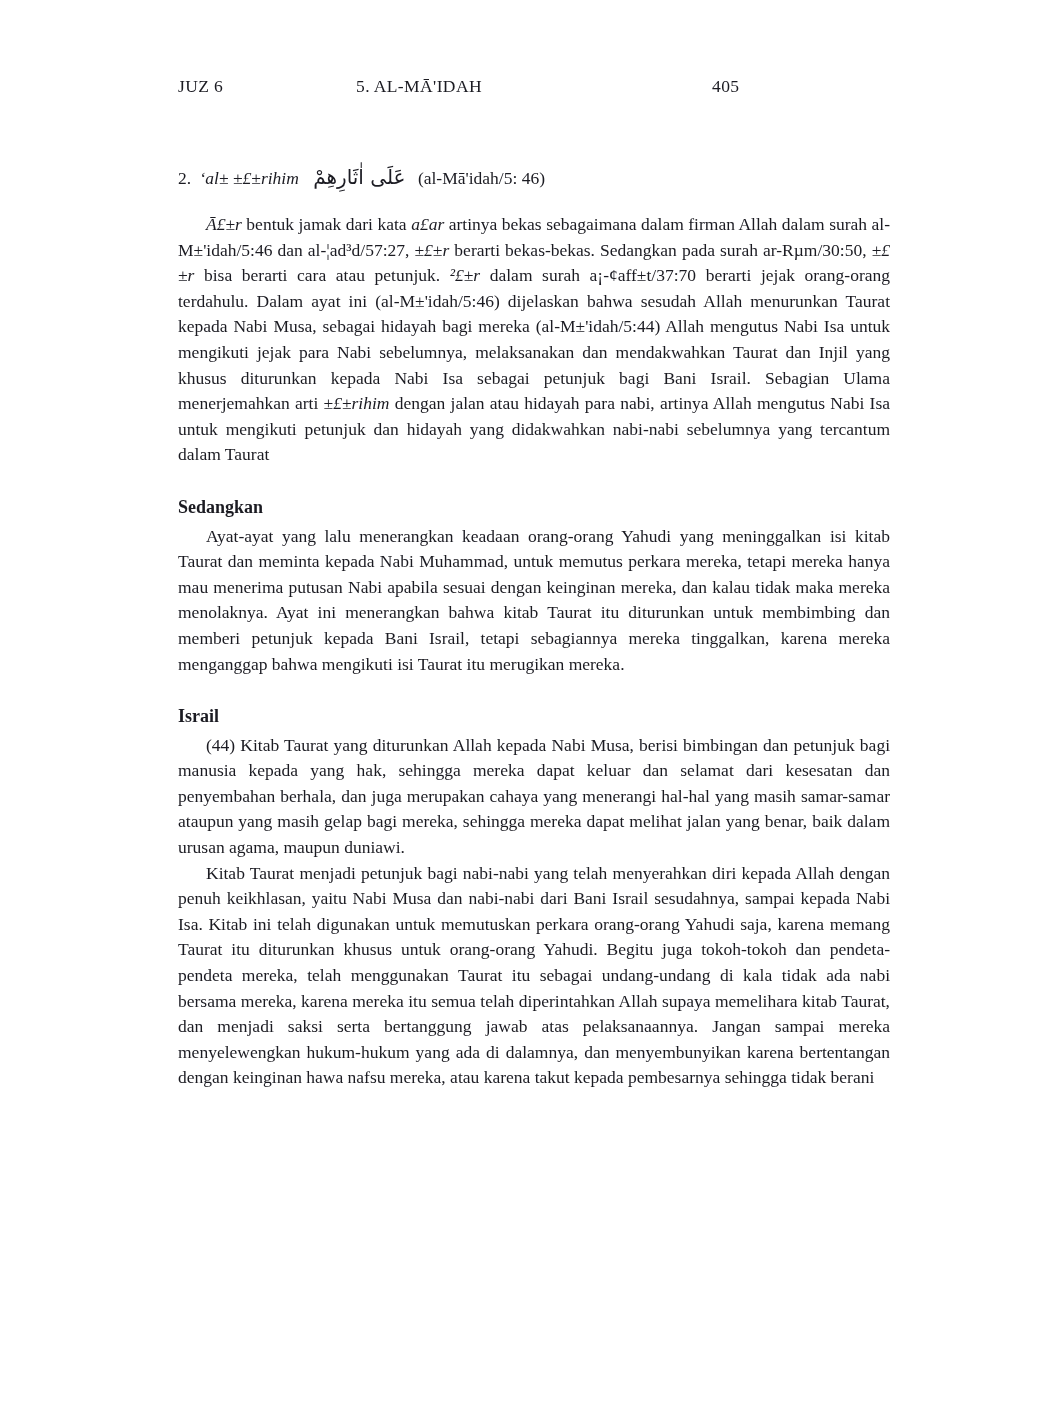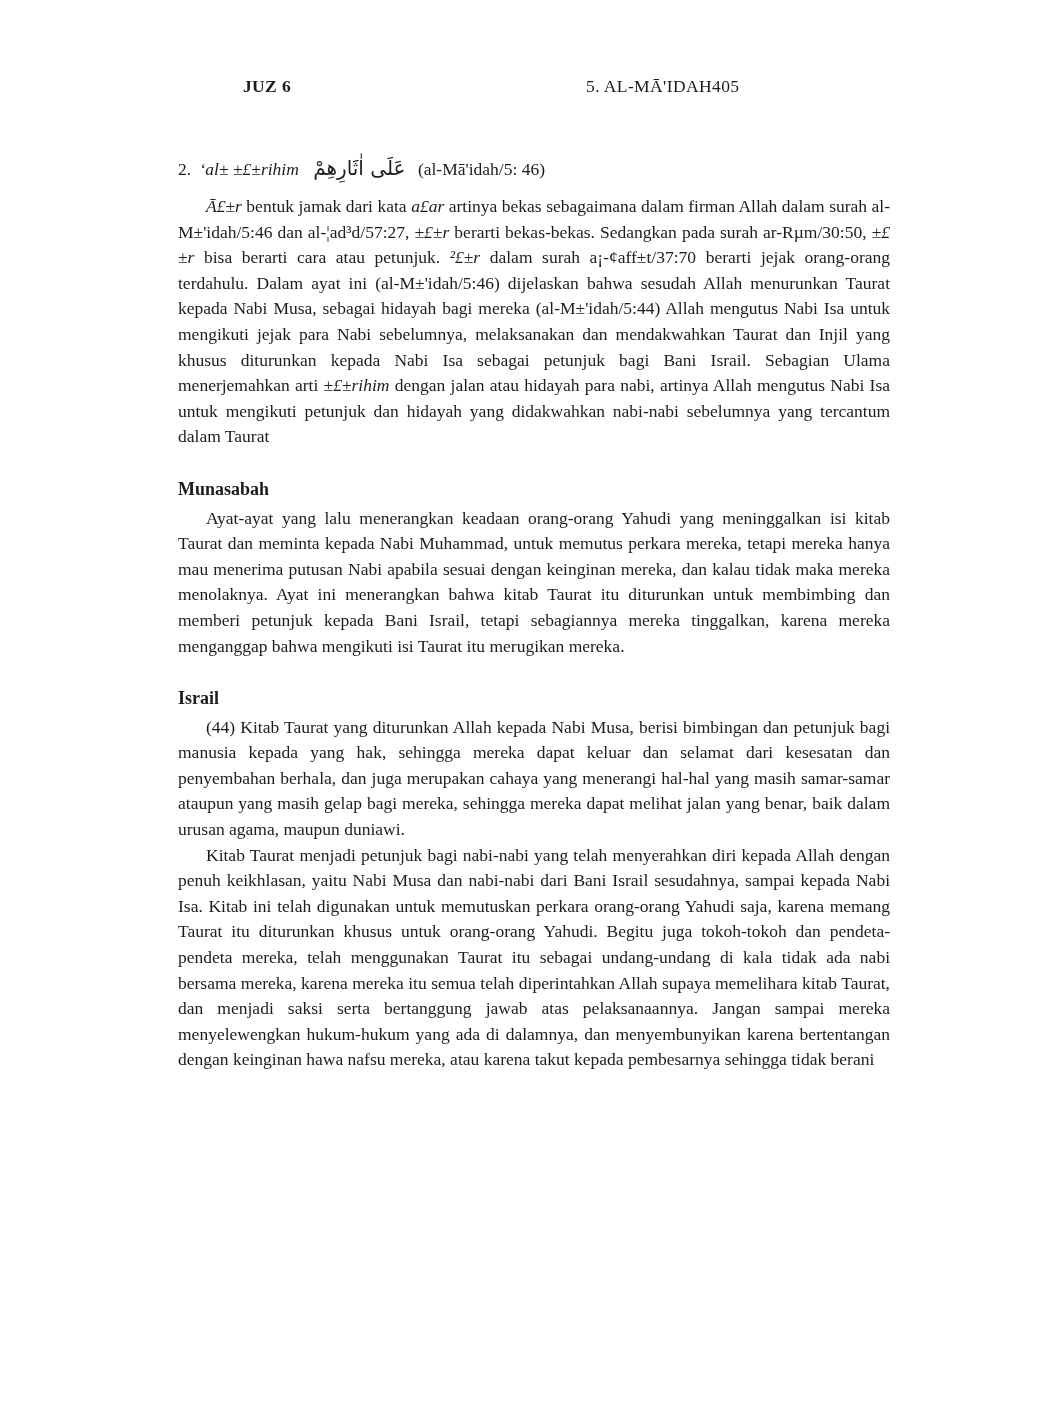--- a/index.html
+++ b/index.html
@@ -20,37 +20,37 @@
   .page-header {
     position: absolute;
     top: 76px;
     left: 178px;
     width: 712px;
     display: flex;
     align-items: baseline;
     font-size: 17.5px;
     letter-spacing: 0.4px;
   }
-  .page-header .hdr-left  { flex: 1; text-align: center; font-weight: bold; }
-  .page-header .hdr-center{ flex: 2; text-align: right; }
+  .page-header .hdr-left  { flex: 1; text-align: left; }
+  .page-header .hdr-center{ flex: 2; text-align: left; }
   .page-header .hdr-right { flex: 1; text-align: left; }
 
   .page-body {
     position: absolute;
     top: 156px;
     left: 178px;
     width: 712px;
     font-size: 17.5px;
     line-height: 25.6px;
     text-align: justify;
   }
   .entry-line {
     margin: 0 0 13px 0;
     text-align: left;
-    line-height: 24px;
+    line-height: 42px;
   }
   .entry-line .entry-num { margin-right: 4px; }
   .entry-line em { font-style: italic; }
   .arabic {
     font-family: "DejaVu Sans", sans-serif;
     font-size: 20px;
     margin: 0 8px 0 10px;
     direction: rtl;
     unicode-bidi: isolate;
   }
@@ -81,21 +81,21 @@
 
     <p class="entry-line">
       <span class="entry-num">2.</span>
       <em>‘al± ±£±rihim</em>
       <span class="arabic">عَلَى اٰثَارِهِمْ</span>
       <span>(al-Mā'idah/5: 46)</span>
     </p>
 
     <p class="para"><em>Ā£±r</em><span> bentuk jamak dari kata </span><em>a£ar</em><span> artinya bekas sebagaimana dalam firman Allah dalam surah al-M±'idah/5:46 dan al-¦ad³d/57:27, </span><em>±£±r</em><span> berarti bekas-bekas. Sedangkan pada surah ar-Rµm/30:50, </span><em>±£±r</em><span> bisa berarti cara atau petunjuk. </span><em>²£±r</em><span> dalam surah a¡-¢aff±t/37:70 berarti jejak orang-orang terdahulu. Dalam ayat ini (al-M±'idah/5:46) dijelaskan bahwa sesudah Allah menurunkan Taurat kepada Nabi Musa, sebagai hidayah bagi mereka (al-M±'idah/5:44) Allah mengutus Nabi Isa untuk mengikuti jejak para Nabi sebelumnya, melaksanakan dan mendakwahkan Taurat dan Injil yang khusus diturunkan kepada Nabi Isa sebagai petunjuk bagi Bani Israil. Sebagian Ulama menerjemahkan arti </span><em>±£±rihim</em><span> dengan jalan atau hidayah para nabi, artinya Allah mengutus Nabi Isa untuk mengikuti petunjuk dan hidayah yang didakwahkan nabi-nabi sebelumnya yang tercantum dalam Taurat</span></p>
 
-    <h3 class="section-heading">Munasabah</h3>
+    <h3 class="section-heading">Sedangkan</h3>
     <p class="para">Ayat-ayat yang lalu menerangkan keadaan orang-orang Yahudi yang meninggalkan isi kitab Taurat dan meminta kepada Nabi Muhammad, untuk memutus perkara mereka, tetapi mereka hanya mau menerima putusan Nabi apabila sesuai dengan keinginan mereka, dan kalau tidak maka mereka menolaknya. Ayat ini menerangkan bahwa kitab Taurat itu diturunkan untuk membimbing dan memberi petunjuk kepada Bani Israil, tetapi sebagiannya mereka tinggalkan, karena mereka menganggap bahwa mengikuti isi Taurat itu merugikan mereka.</p>
 
     <h3 class="section-heading">Israil</h3>
     <p class="para">(44) Kitab Taurat yang diturunkan Allah kepada Nabi Musa, berisi bimbingan dan petunjuk bagi manusia kepada yang hak, sehingga mereka dapat keluar dan selamat dari kesesatan dan penyembahan berhala, dan juga merupakan cahaya yang menerangi hal-hal yang masih samar-samar ataupun yang masih gelap bagi mereka, sehingga mereka dapat melihat jalan yang benar, baik dalam urusan agama, maupun duniawi.</p>
     <p class="para">Kitab Taurat menjadi petunjuk bagi nabi-nabi yang telah menyerahkan diri kepada Allah dengan penuh keikhlasan, yaitu Nabi Musa dan nabi-nabi dari Bani Israil sesudahnya, sampai kepada Nabi Isa. Kitab ini telah digunakan untuk memutuskan perkara orang-orang Yahudi saja, karena memang Taurat itu diturunkan khusus untuk orang-orang Yahudi. Begitu juga tokoh-tokoh dan pendeta-pendeta mereka, telah menggunakan Taurat itu sebagai undang-undang di kala tidak ada nabi bersama mereka, karena mereka itu semua telah diperintahkan Allah supaya memelihara kitab Taurat, dan menjadi saksi serta bertanggung jawab atas pelaksanaannya. Jangan sampai mereka menyelewengkan hukum-hukum yang ada di dalamnya, dan menyembunyikan karena bertentangan dengan keinginan hawa nafsu mereka, atau karena takut kepada pembesarnya sehingga tidak berani</p>
 
   </main>
 
 </div>
 

